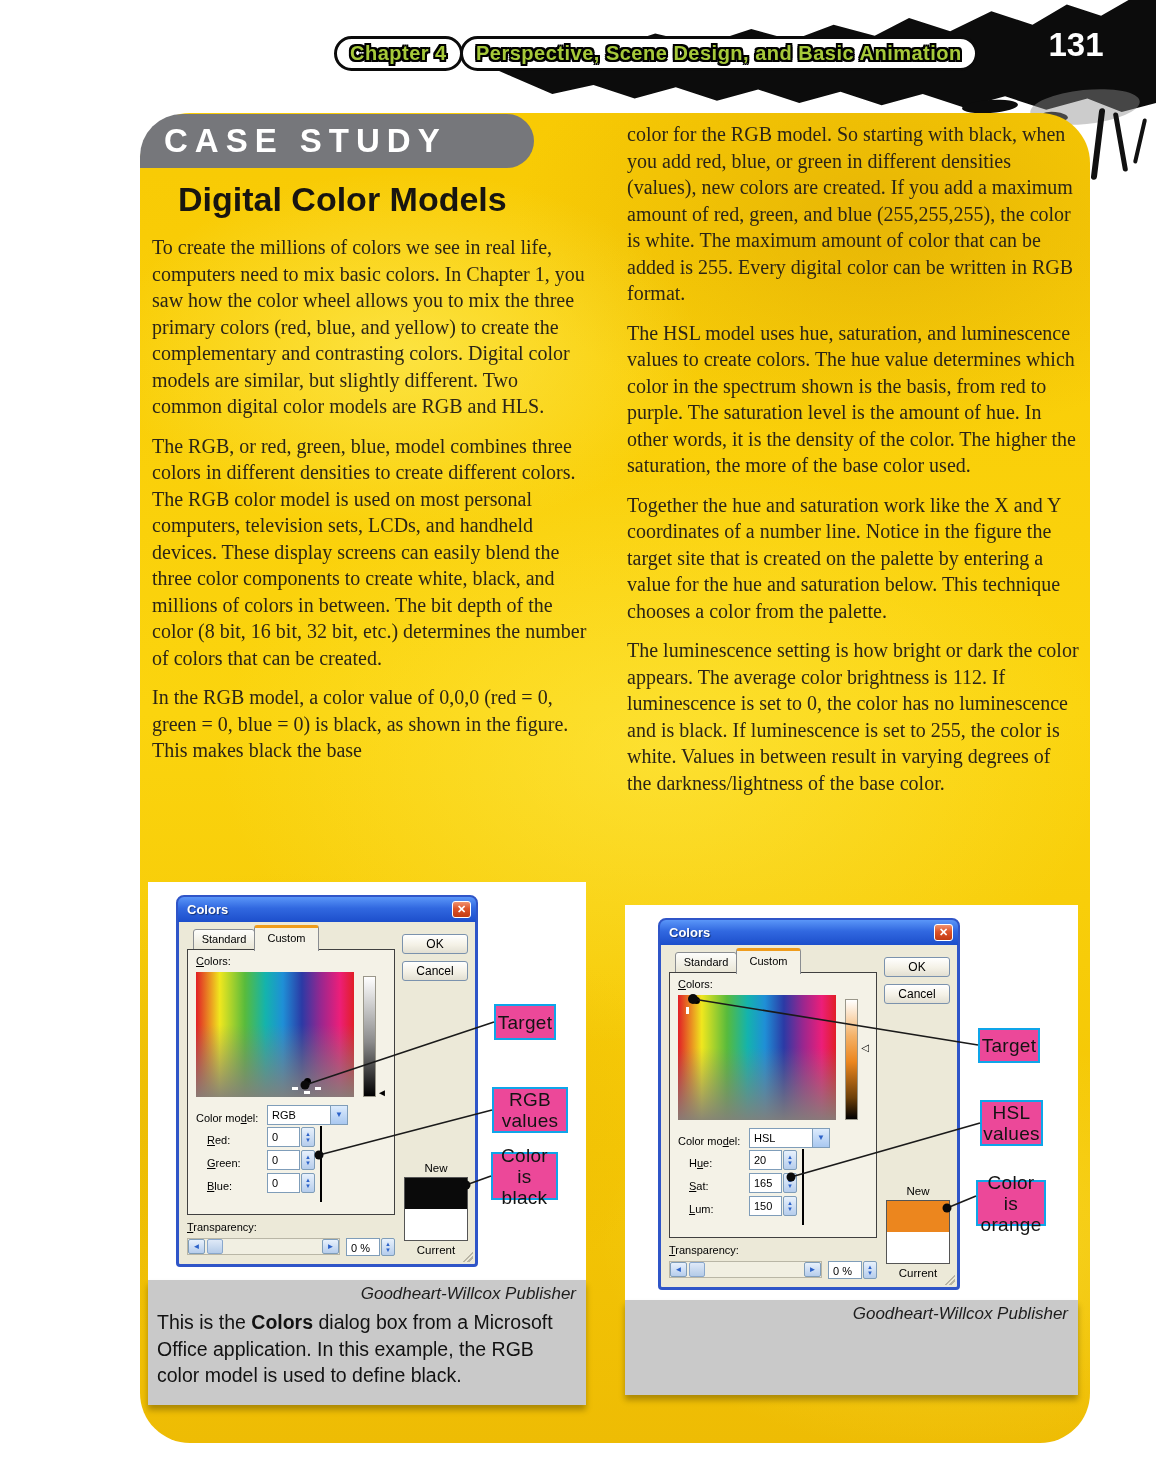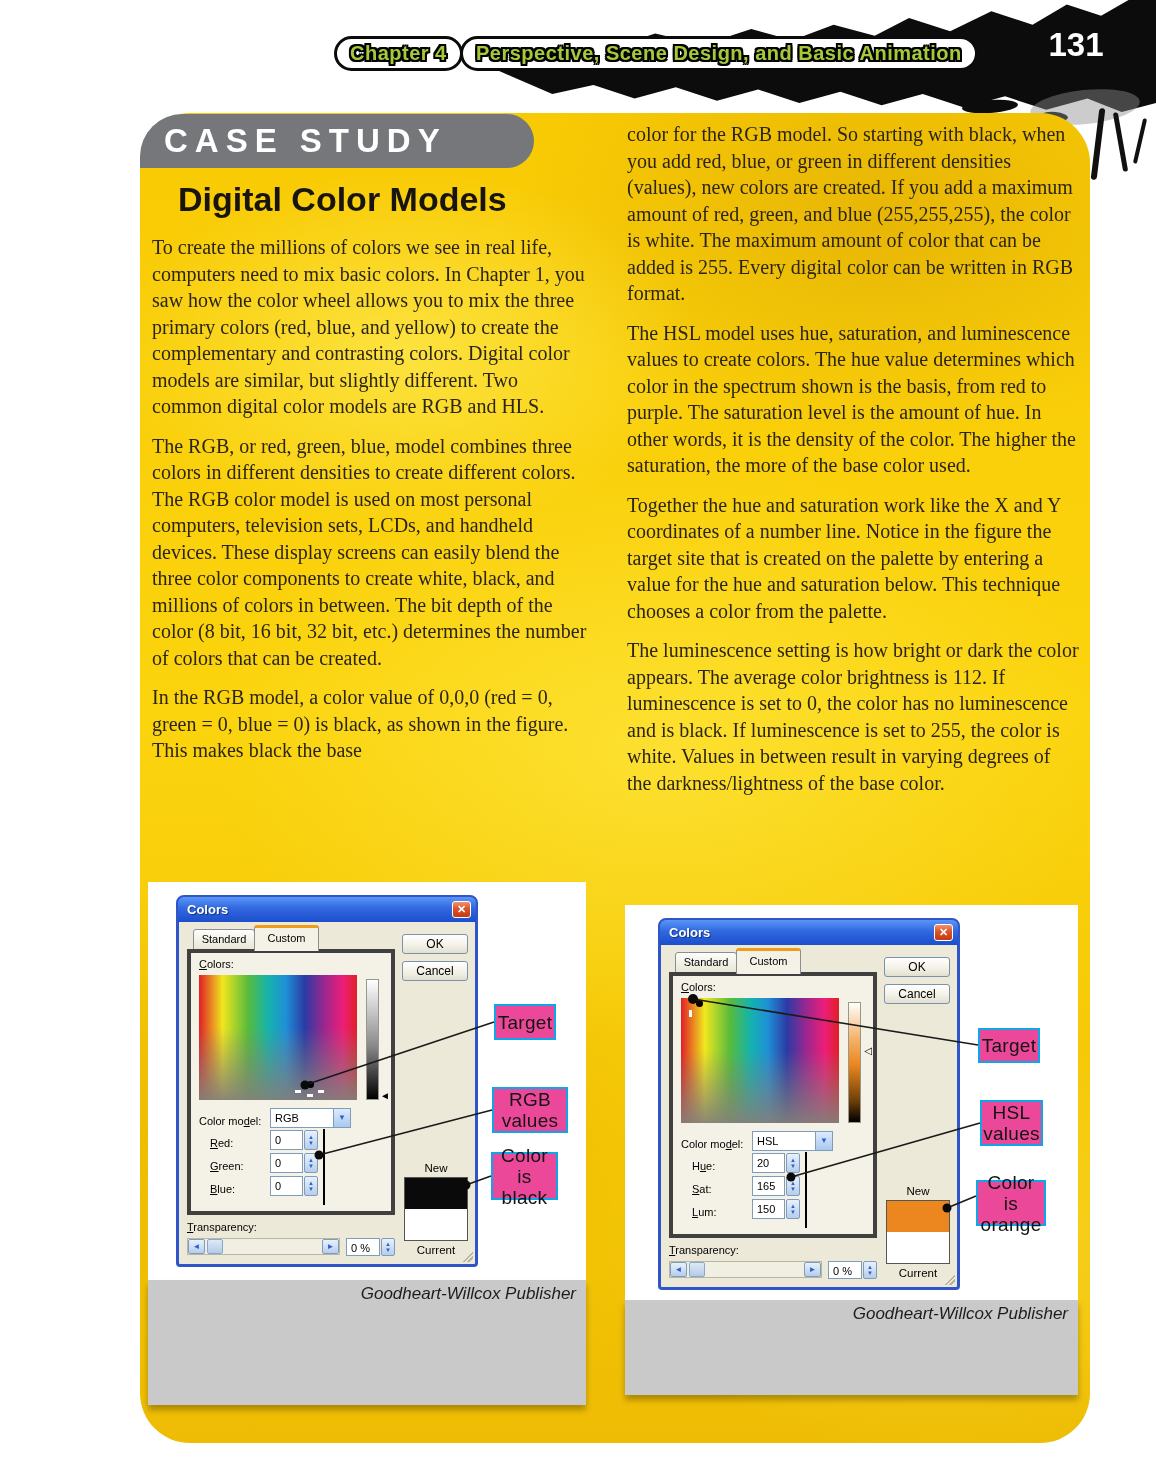--- a/index.html
+++ b/index.html
@@ -64,21 +64,21 @@
   .closebtn{width:19px;height:17px;border:1px solid #fff;border-radius:3px;
      background:linear-gradient(180deg,#f0926f,#dd5329 45%,#c23a12);color:#fff;font-size:11px;
      font-weight:bold;text-align:center;line-height:15px;box-sizing:border-box;}
   .tab{position:absolute;font-size:11px;text-align:center;border:1px solid #8a8d91;
        box-sizing:border-box;border-radius:3px 3px 0 0;color:#000;}
   .tab.standard{left:14px;top:31px;width:62px;height:21px;line-height:19px;
        background:linear-gradient(#fdfdfb,#e9e6d6);z-index:1;}
   .tab.custom{left:75px;top:27px;width:65px;height:26px;line-height:21px;background:#f4f2e7;
        border-top:3px solid #ef9c1c;border-bottom:none;z-index:3;}
   .tabpage{position:absolute;left:8px;top:51px;width:208px;height:266px;background:#f4f2e7;
-       border:4px solid #404040;z-index:2;box-sizing:border-box;}
+       border:1px solid #404040;z-index:2;box-sizing:border-box;}
   .btn{position:absolute;width:66px;height:20px;border:1px solid #7b92ad;border-radius:3px;
        background:linear-gradient(#ffffff,#f4f1e6 55%,#e2dfd2);font-size:12px;text-align:center;
        line-height:18px;color:#000;box-sizing:border-box;}
   .btn.ok{left:223px;top:36px;}
   .btn.cancel{left:223px;top:63px;}
   .lab{font-size:11px;color:#000;}
   .u{text-decoration:underline;}
   .colors-label{position:absolute;left:8px;top:5px;}
   .palette{position:absolute;left:8px;top:22px;width:158px;height:125px;
     background:
@@ -262,20 +262,21 @@
       <line x1="157" y1="203" x2="346" y2="140" stroke="#1a1a1a" stroke-width="1.6"></line>
         <circle cx="157" cy="203" r="4.5" fill="#0a0a0a"></circle>
       <line x1="171" y1="273" x2="344" y2="228" stroke="#1a1a1a" stroke-width="1.6"></line>
         <circle cx="171" cy="273" r="4.5" fill="#0a0a0a"></circle>
       <line x1="318" y1="303" x2="343" y2="294" stroke="#1a1a1a" stroke-width="1.6"></line>
         <circle cx="318" cy="303" r="4.5" fill="#0a0a0a"></circle>
     </svg>
   </div>
   <div class="capstrip cap-rgb">
     <div class="credit">Goodheart-Willcox Publisher</div>
+    <div class="caption"><span>This is the </span><b>Colors</b><span> dialog box from a Microsoft Office application. In this example, the RGB color model is used to define black.</span></div>
   </div>
 
   <div class="figpanel fig-hsl-panel">
     <div class="dialog">
       <div class="titlebar">
         <span class="dtitle">Colors</span>
         <span class="closebtn"><span>✕</span></span>
       </div>
       <div class="tab standard">Standard</div>
       <div class="tab custom">Custom</div>

